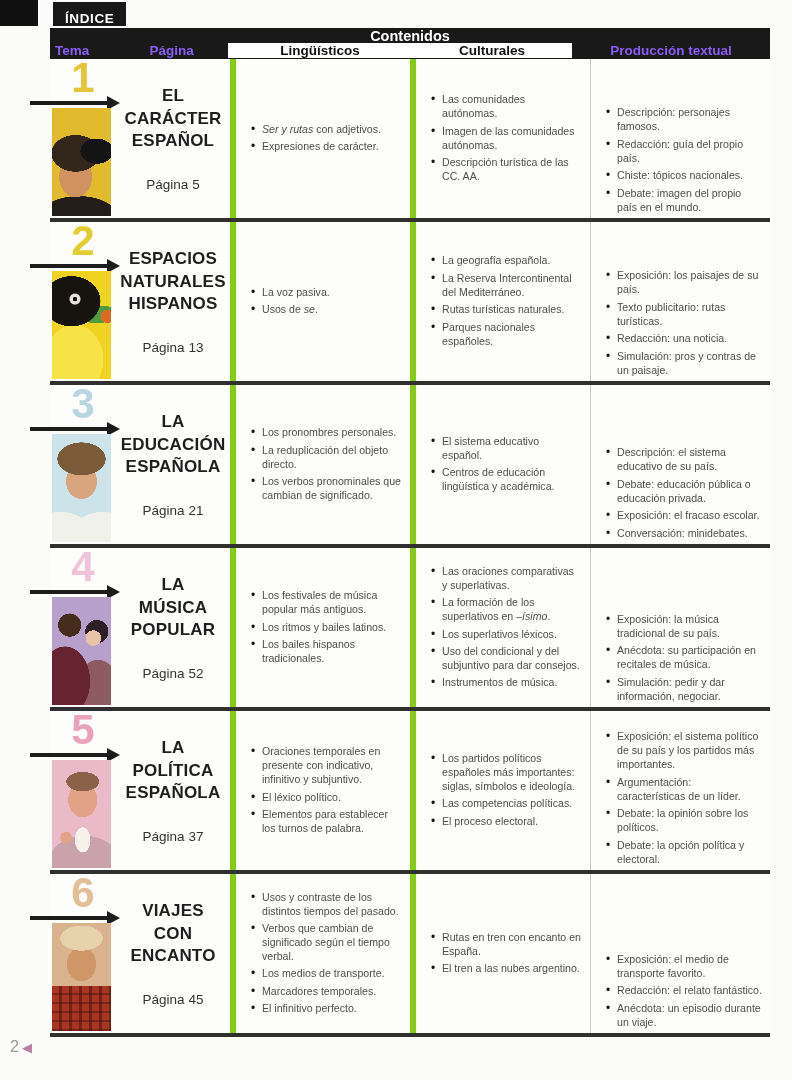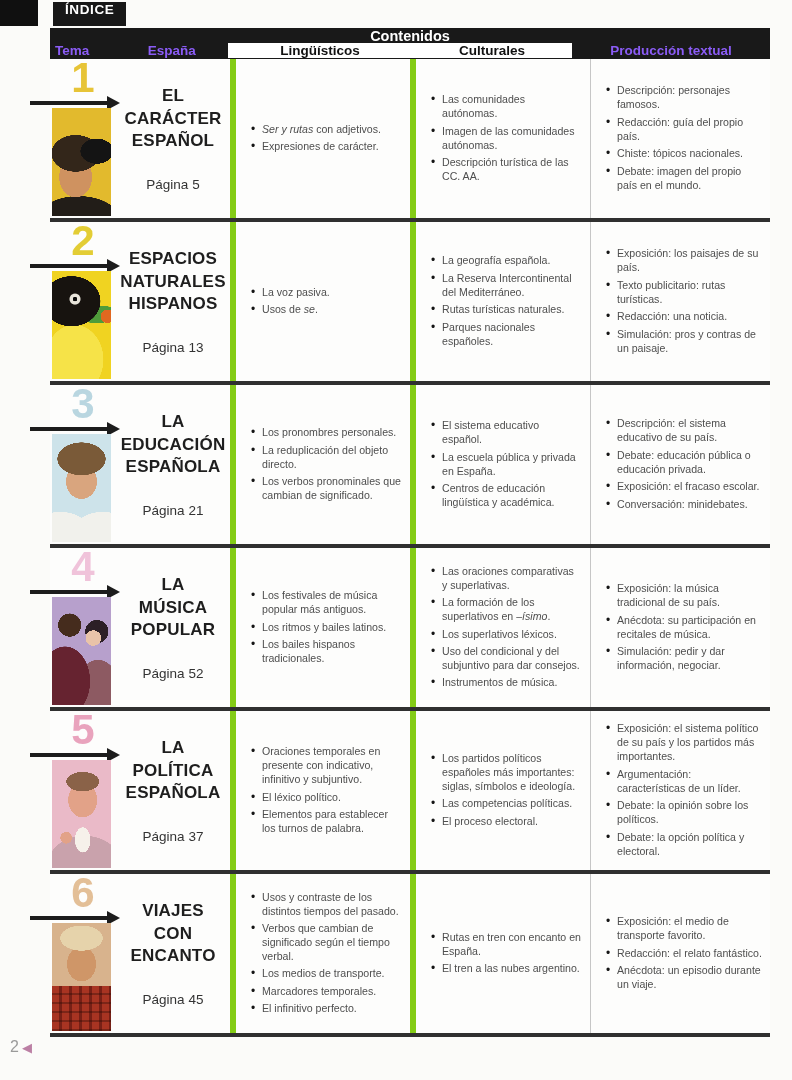--- a/index.html
+++ b/index.html
@@ -6,21 +6,21 @@
   body{
     width:792px;height:1080px;background:#fbfbf9;
     font-family:"Liberation Sans",sans-serif;
     position:relative;overflow:hidden;
     -webkit-font-smoothing:antialiased;
   }
   .corner-block{position:absolute;left:0;top:0;width:38px;height:26px;background:#101010;}
   .index-tab{
     position:absolute;left:53px;top:2px;height:24px;background:#181818;
     color:#fff;font-weight:bold;font-size:13.5px;letter-spacing:.6px;
-    display:flex;align-items:flex-start;padding:0 12px;
+    display:flex;align-items:flex-end;padding:0 12px;
   }
   .toc{position:absolute;left:50px;top:28px;width:720px;}
   
   .head-band{position:relative;background:#191919;height:31px;}
   .contenidos{
     position:absolute;left:180px;width:360px;top:0;height:15px;
     color:#fff;font-weight:bold;font-size:14.5px;text-align:center;line-height:16px;
   }
   .head-cols{position:absolute;left:0;right:0;bottom:0;height:16px;display:flex;}
   .hc{color:#8b5cf6;font-weight:bold;font-size:13.5px;line-height:15px;}
@@ -33,21 +33,21 @@
   .hc.prod{width:200px;text-align:center;}
   
   .row{
     display:flex;height:163px;box-sizing:border-box;
     border-bottom:4px solid #303030;background:#fdfdfc;
   }
   .c{box-sizing:border-box;display:flex;flex-direction:column;justify-content:center;}
   .c-tema{width:66px;position:relative;}
   .c-titulo{width:114px;align-items:center;text-align:center;}
   .c-ling,.c-cult{width:180px;border-left:6px solid #84cc16;}
-  .c-prod{width:180px;border-left:1px solid #c6c6c6;}
+  .c-prod{width:180px;border-left:1px solid #c6c6c6;justify-content:flex-end;}
   .num{
     position:absolute;top:-3px;left:0;width:66px;text-align:center;
     font-size:42px;font-weight:bold;line-height:44px;
   }
   .arrow-bar{position:absolute;top:42px;left:-20px;width:78px;height:4px;background:#1c1c1c;}
   .arrow-head{
     position:absolute;top:37px;left:57px;width:0;height:0;
     border-left:13px solid #1c1c1c;border-top:7px solid transparent;border-bottom:7px solid transparent;
   }
   .photo{position:absolute;left:2px;top:49px;width:59px;bottom:2px;overflow:hidden;}
@@ -116,21 +116,21 @@
 
 <div class="index-tab">
   <span>ÍNDICE</span>
 </div>
 
 <div class="toc">
   <div class="head-band">
     <div class="contenidos">Contenidos</div>
     <div class="head-cols">
       <div class="hc tema">Tema</div>
-      <div class="hc titulo">España</div>
+      <div class="hc titulo">Página</div>
       <div class="white-strip">
         <div class="ws-label ling">Lingüísticos</div>
         <div class="ws-label cult">Culturales</div>
       </div>
       <div class="hc prod">Producción textual</div>
     </div>
   </div>
   <div id="table-body">
   <div class="row">
     <div class="c c-tema">
@@ -227,21 +227,20 @@
     <div class="c c-ling">
       <ul class="blist">
             <li>Los pronombres personales.</li>
             <li>La reduplicación del objeto directo.</li>
             <li>Los verbos pronominales que cambian de significado.</li>
           </ul>
     </div>
     <div class="c c-cult">
       <ul class="blist">
             <li>El sistema educativo español.</li>
-            <li>La escuela pública y privada en España.</li>
             <li>Centros de educación lingüística y académica.</li>
           </ul>
     </div>
     <div class="c c-prod">
       <ul class="blist">
             <li>Descripción: el sistema educativo de su país.</li>
             <li>Debate: educación pública o educación privada.</li>
             <li>Exposición: el fracaso escolar.</li>
             <li>Conversación: minidebates.</li>
           </ul>

